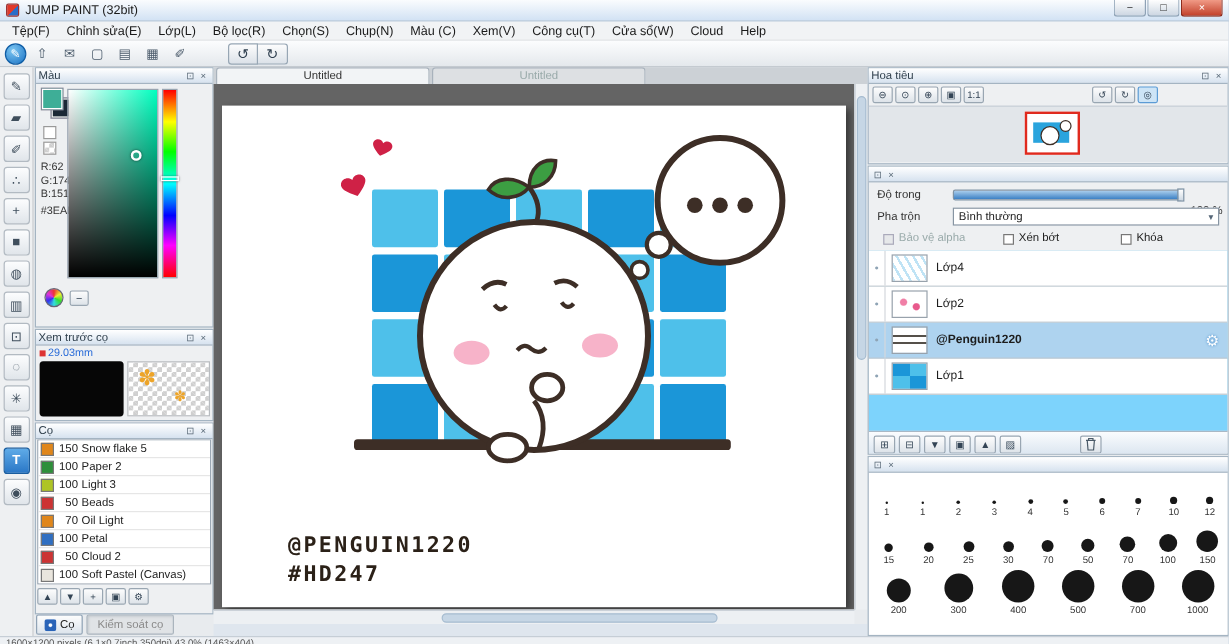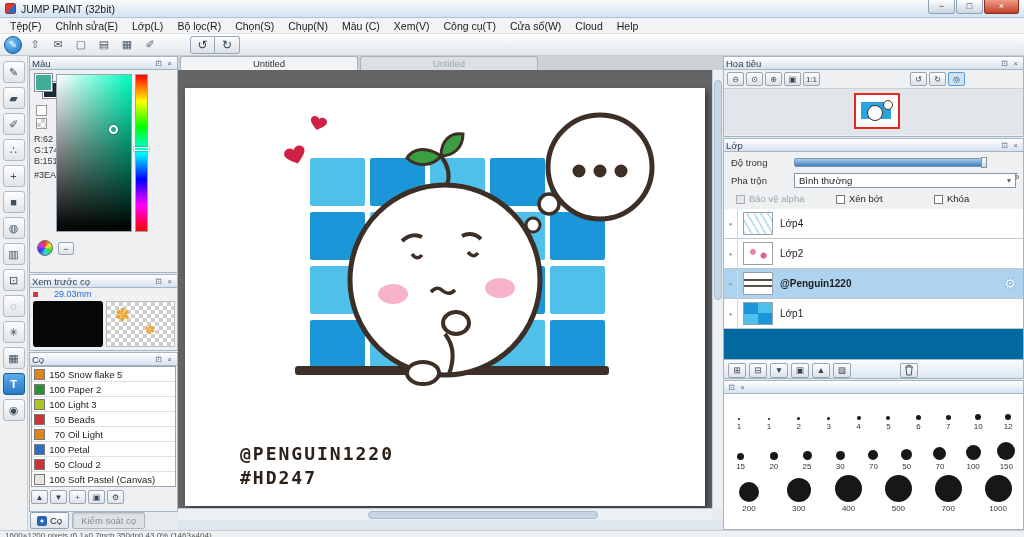--- a/index.html
+++ b/index.html
@@ -67,21 +67,21 @@
   .huebar{position:absolute;left:105px;top:4px;width:13px;height:158px;border:1px solid #98a4b0;
     background:linear-gradient(to bottom,#f00 0%,#ff0 17%,#0f0 33%,#0ff 50%,#00f 67%,#f0f 83%,#f00 100%)}
   .huemark{position:absolute;left:-2px;top:72px;width:15px;height:4px;border:1px solid #fff;box-shadow:0 0 2px #0009}
   .palbtn{position:absolute;left:7px;top:170px;width:16px;height:16px;border-radius:50%;
     border:1px solid #667;background:conic-gradient(#e33,#ee3,#3d3,#3dd,#33e,#d3d,#e33)}
   .minusbtn{position:absolute;left:28px;top:172px;width:16px;height:13px;font-size:9px;line-height:10px;
     background:linear-gradient(#fdfdfd,#dde3e9);border:1px solid #99a6b2;border-radius:2px;color:#345}
 
   
   #preview-panel{left:29px;top:274px;width:149px;height:77px}
-  .sizelab{position:absolute;left:3px;top:1px;font-size:9px;color:#2a6cd8;display:flex;align-items:center;gap:16px}
+  .sizelab{position:absolute;left:3px;top:1px;font-size:9px;color:#2a6cd8;display:flex;align-items:center;gap:2px}
   .redmark{width:5px;height:5px;background:#d33;display:inline-block}
   .blackbox{position:absolute;left:3px;top:13px;width:70px;height:46px;background:#060606;border-radius:3px}
   .checker{background-color:#fff;background-image:
      linear-gradient(45deg,#cfcfcf 25%,transparent 25%,transparent 75%,#cfcfcf 75%),
      linear-gradient(45deg,#cfcfcf 25%,transparent 25%,transparent 75%,#cfcfcf 75%);
      background-size:8px 8px;background-position:0 0,4px 4px}
   .stamparea{position:absolute;left:76px;top:13px;width:69px;height:46px;border:1px solid #b8bcc0}
   .stamp1{position:absolute;left:8px;top:4px;font-size:18px;line-height:18px}
   .stamp2{position:absolute;left:38px;top:22px;font-size:12px;line-height:12px}
 
@@ -143,21 +143,21 @@
     background:linear-gradient(#a9cdec,#3a7fc4);border-radius:2px}
   .op-handle{position:absolute;right:-2px;top:-2px;width:6px;height:11px;background:linear-gradient(#fff,#cdd8e2);border:1px solid #7f93a5}
   .op-value{left:268px;top:18px}
   .blend-label{left:7px;top:23px}
   .blend-select{position:absolute;left:70px;top:21px;width:222px;height:15px;background:#fff;
     border:1px solid #8795a3;display:flex;align-items:center;padding:0 4px;font-size:9.5px;color:#222}
   .blend-arrow{margin-left:auto;font-size:8px;color:#567}
   .cbitem{position:absolute;top:41px;display:flex;align-items:flex-end;gap:4px;font-size:9.5px;color:#222}
   .cbbox{width:9px;height:9px;background:#fff;border:1px solid #777}
   .cbitem.disabled{color:#9aa}.cbitem.disabled .cbbox{background:#e6e8ea;border-color:#aab}
-  #layer-list{position:absolute;left:0;top:57px;width:299px;height:150px;background:#0369a1;overflow:hidden}
+  #layer-list{position:absolute;left:0;top:57px;width:299px;height:150px;background:#7dd3fc;overflow:hidden}
   .lrow{height:30px;display:flex;align-items:center;border-bottom:1px solid #bfc6cc;background:#fff}
   .lrow.selected{background:#aed3ef}
   .leye{width:14px;height:100%;border-right:1px solid #d4d8dc;display:flex;align-items:center;justify-content:center;
     font-size:6px;color:#8fa4b5}
   .lthumb{width:30px;height:23px;border:1px solid #98a2ac;margin-left:5px;margin-right:7px;background:#fff;flex:none}
   .lname{font-size:10px;color:#1d1d1d}
   .lrow.selected .lname{font-weight:bold}
   .lgear{margin-left:auto;margin-right:7px;font-size:13px;color:#fdfeff;text-shadow:0 0 2px #3a84c6}
   #layer-tools{position:absolute;left:0;top:207px;width:299px;height:21px;
     background:linear-gradient(#fafcfe,#d9e4ef);border-top:1px solid #a9b8c5;
@@ -450,21 +450,20 @@
             <circle cx="19" cy="18" r="7.5" fill="#fff" stroke="#3d2e26" stroke-width="1"></circle>
             <circle cx="32" cy="10" r="4.5" fill="#fff" stroke="#3d2e26" stroke-width="1"></circle>
           </svg>
         </div>
       </div>
     </div>
   </div>
 
   <div class="panel" id="layers-panel">
     <div class="phead">
-      <span class="ptitle">Lớp</span>
       <span class="pico">⊡</span>
       <span class="pico">×</span>
     </div>
     <div class="pc">
       <span class="lplabel op-label">Độ trong</span>
       <div class="op-slider">
         <div class="op-handle"></div>
       </div>
       <span class="lplabel op-value">100 %</span>
       <span class="lplabel blend-label">Pha trộn</span>

